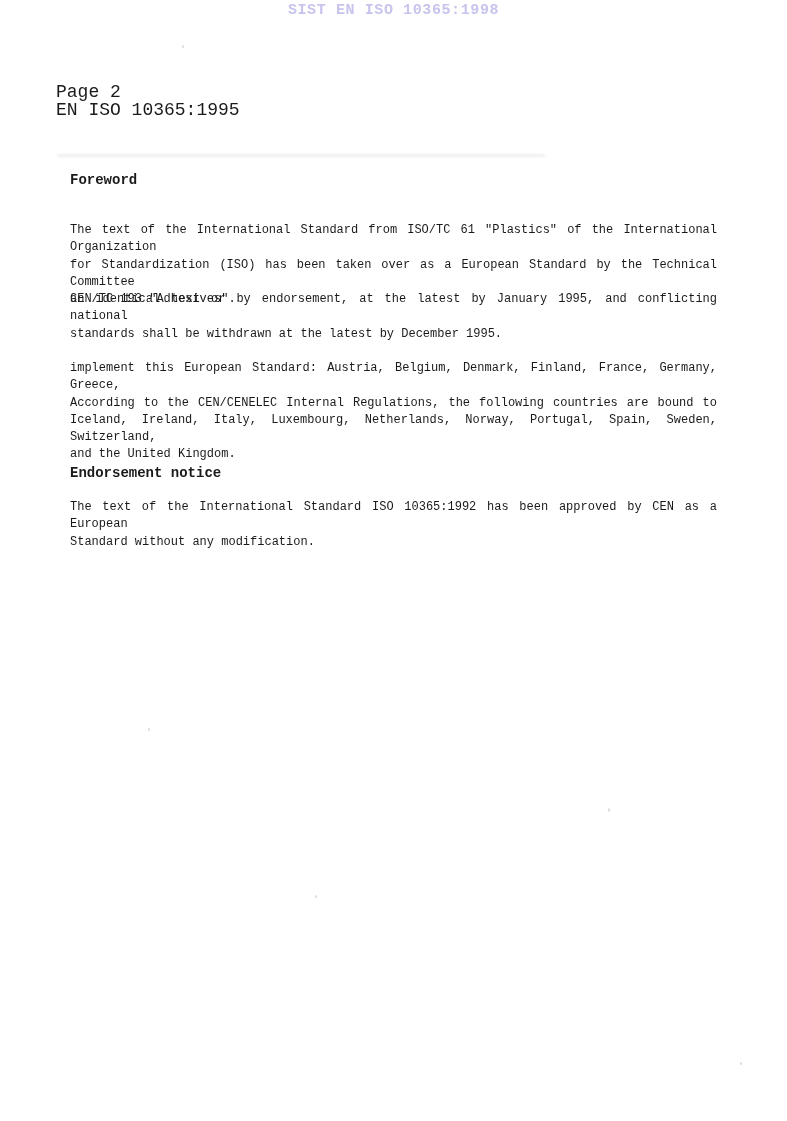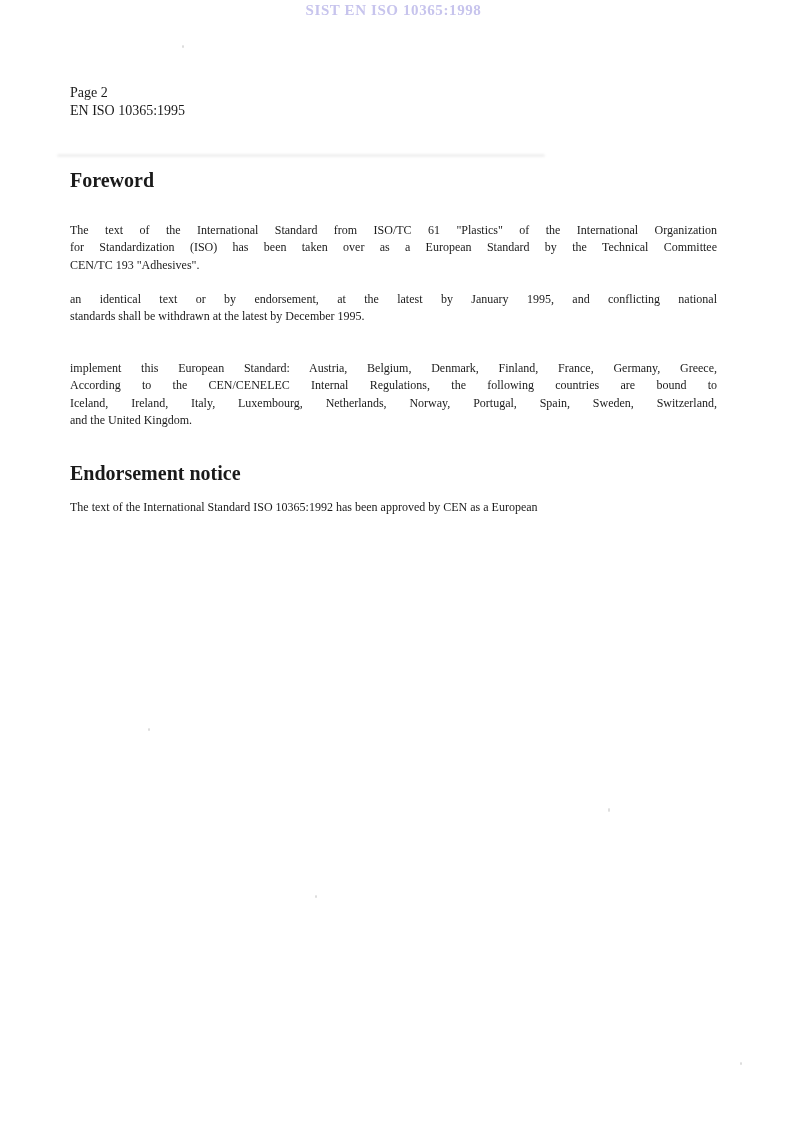--- a/index.html
+++ b/index.html
@@ -5,48 +5,48 @@
   html, body {
     margin: 0;
     padding: 0;
     background: #ffffff;
   }
   .sheet {
     position: relative;
     width: 787px;
     height: 1121px;
     background: #ffffff;
-    font-family: Liberation Serif, serif;
+    font-family: Liberation Mono, monospace;
     color: #1a1a1a;
     overflow: hidden;
   }
   .watermark {
     position: absolute;
     top: 2px;
     left: 0;
     right: 0;
     text-align: center;
     font-size: 15px;
     font-weight: bold;
     letter-spacing: 0.6px;
     color: #c7c4ed; 
   }
   .page-head {
     position: absolute;
-    left: 70px;
+    left: 56px;
     top: 84px;
-    font-size: 14px;
+    font-size: 18px;
     line-height: 17.5px;
     white-space: nowrap;
   }
   .doc-heading {
     position: absolute;
     left: 70px;
     margin: 0;
-    font-size: 20px;
+    font-size: 14px;
     font-weight: bold;
     line-height: 16px;
   }
   #foreword-heading   { top: 172px; }
   #endorsement-heading{ top: 465px; text-align: right; }
   .par {
     position: absolute;
     left: 70px;
     width: 647px;
     font-size: 12px;
@@ -119,20 +119,21 @@
       <div class="line">implement this European Standard: Austria, Belgium, Denmark, Finland, France, Germany, Greece,</div>
       <div class="line">According to the CEN/CENELEC Internal Regulations, the following countries are bound to</div>
       <div class="line">Iceland, Ireland, Italy, Luxembourg, Netherlands, Norway, Portugal, Spain, Sweden, Switzerland,</div>
       <div class="line">and the United Kingdom.</div>
     </div>
 
   <h2 class="doc-heading" id="endorsement-heading">Endorsement notice</h2>
 
   <div class="par" id="par-4">
       <div class="line">The text of the International Standard ISO 10365:1992 has been approved by CEN as a European</div>
+      <div class="line">Standard without any modification.</div>
     </div>
 
   <div class="speck s1"></div>
   <div class="speck s2"></div>
   <div class="speck s3"></div>
   <div class="speck s5"></div>
   <div class="speck s6"></div>
 
 </div>
 

